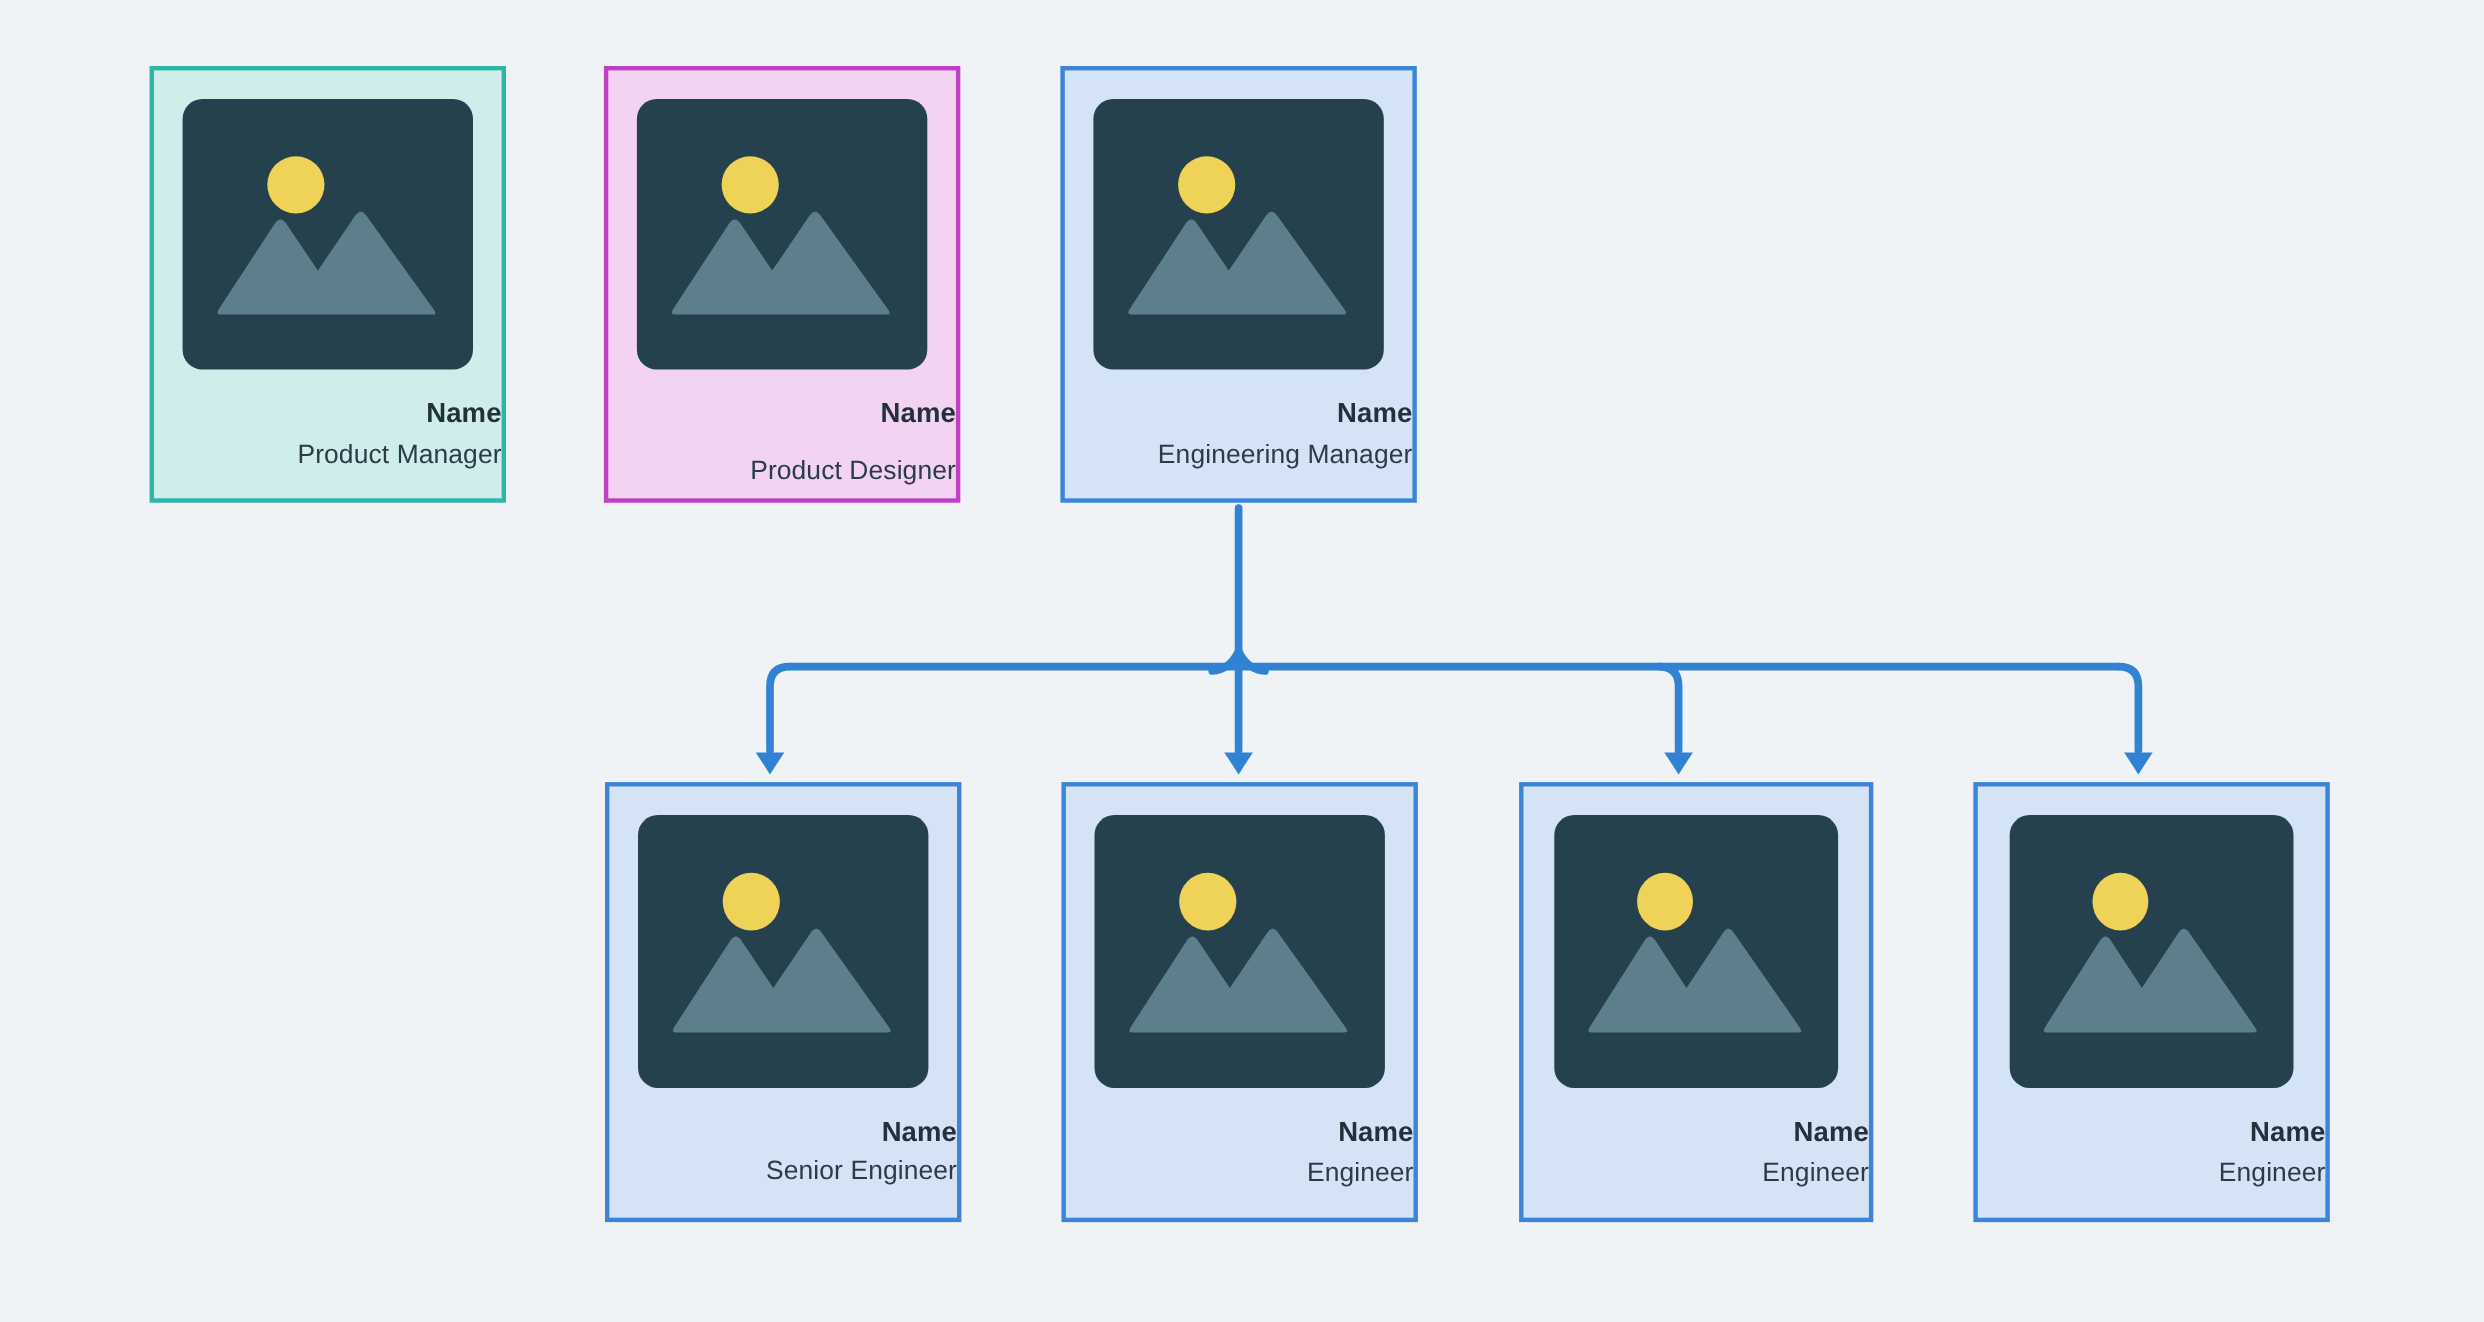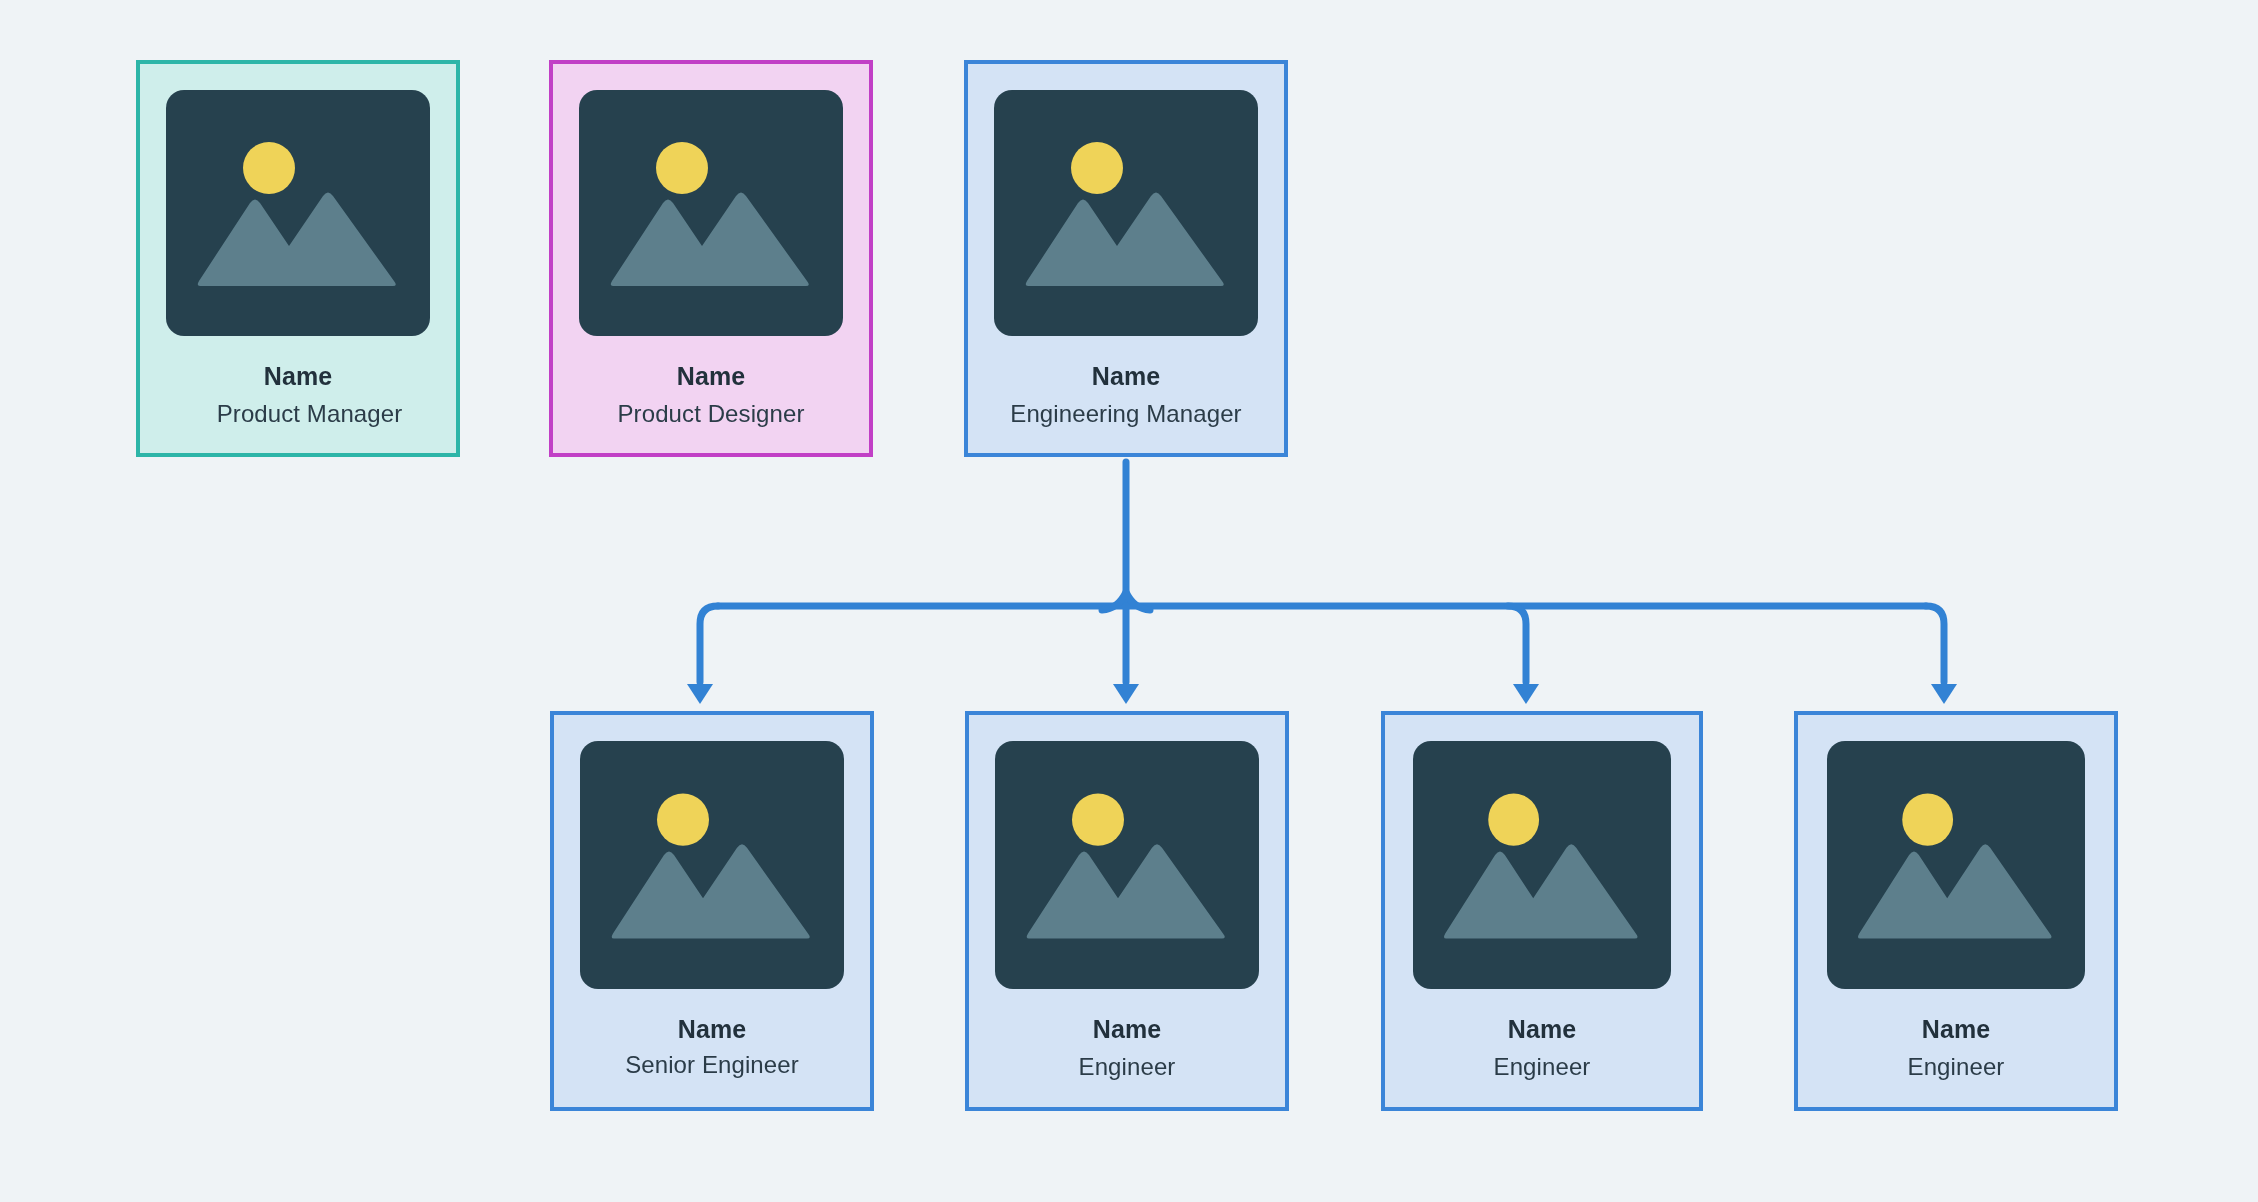--- a/index.html
+++ b/index.html
@@ -50,21 +50,21 @@
     border-radius: 18px;
     position: relative;
     overflow: hidden;
     flex: none;
   }
 
   .card-photo svg { display: block; width: 100%; height: 100%; }
 
   .card-text {
     width: 100%;
-    text-align: center;
+    text-align: right;
     flex: none;
   }
 
   .card-name {
     font-weight: bold;
     color: #22313c;
     font-size: 25px;
     line-height: 1.0;
     letter-spacing: .1px;
   }
@@ -126,21 +126,21 @@
       <circle cx="103" cy="78" r="26" fill="#efd358"></circle>
       <path d="M 34 196
                Q 30 196 33 191
                L 84 113 Q 89 106 94 113
                L 123 156 L 157 106 Q 162 99 167 106
                L 228 191 Q 232 196 227 196 Z" fill="#5d7f8c"></path>
     </svg>
         </div>
         <div class="card-text" style="margin-top: 28px;">
           <div class="card-name">Name</div>
-          <div class="card-role" style="margin-top: 13px;">Product Designer</div>
+          <div class="card-role" style="margin-top: 27px;">Product Designer</div>
         </div>
       </div>
       <div class="card" style="left: 964px; top: 60px; width: 324px; height: 397px; border-color: rgb(59, 133, 216); background: rgb(212, 227, 245);">
         <div class="card-photo" style="width: 264px; height: 246px; margin-top: 26px;">
     <svg viewBox="0 0 264 246" preserveAspectRatio="none">
       <circle cx="103" cy="78" r="26" fill="#efd358"></circle>
       <path d="M 34 196
                Q 30 196 33 191
                L 84 113 Q 89 106 94 113
                L 123 156 L 157 106 Q 162 99 167 106

